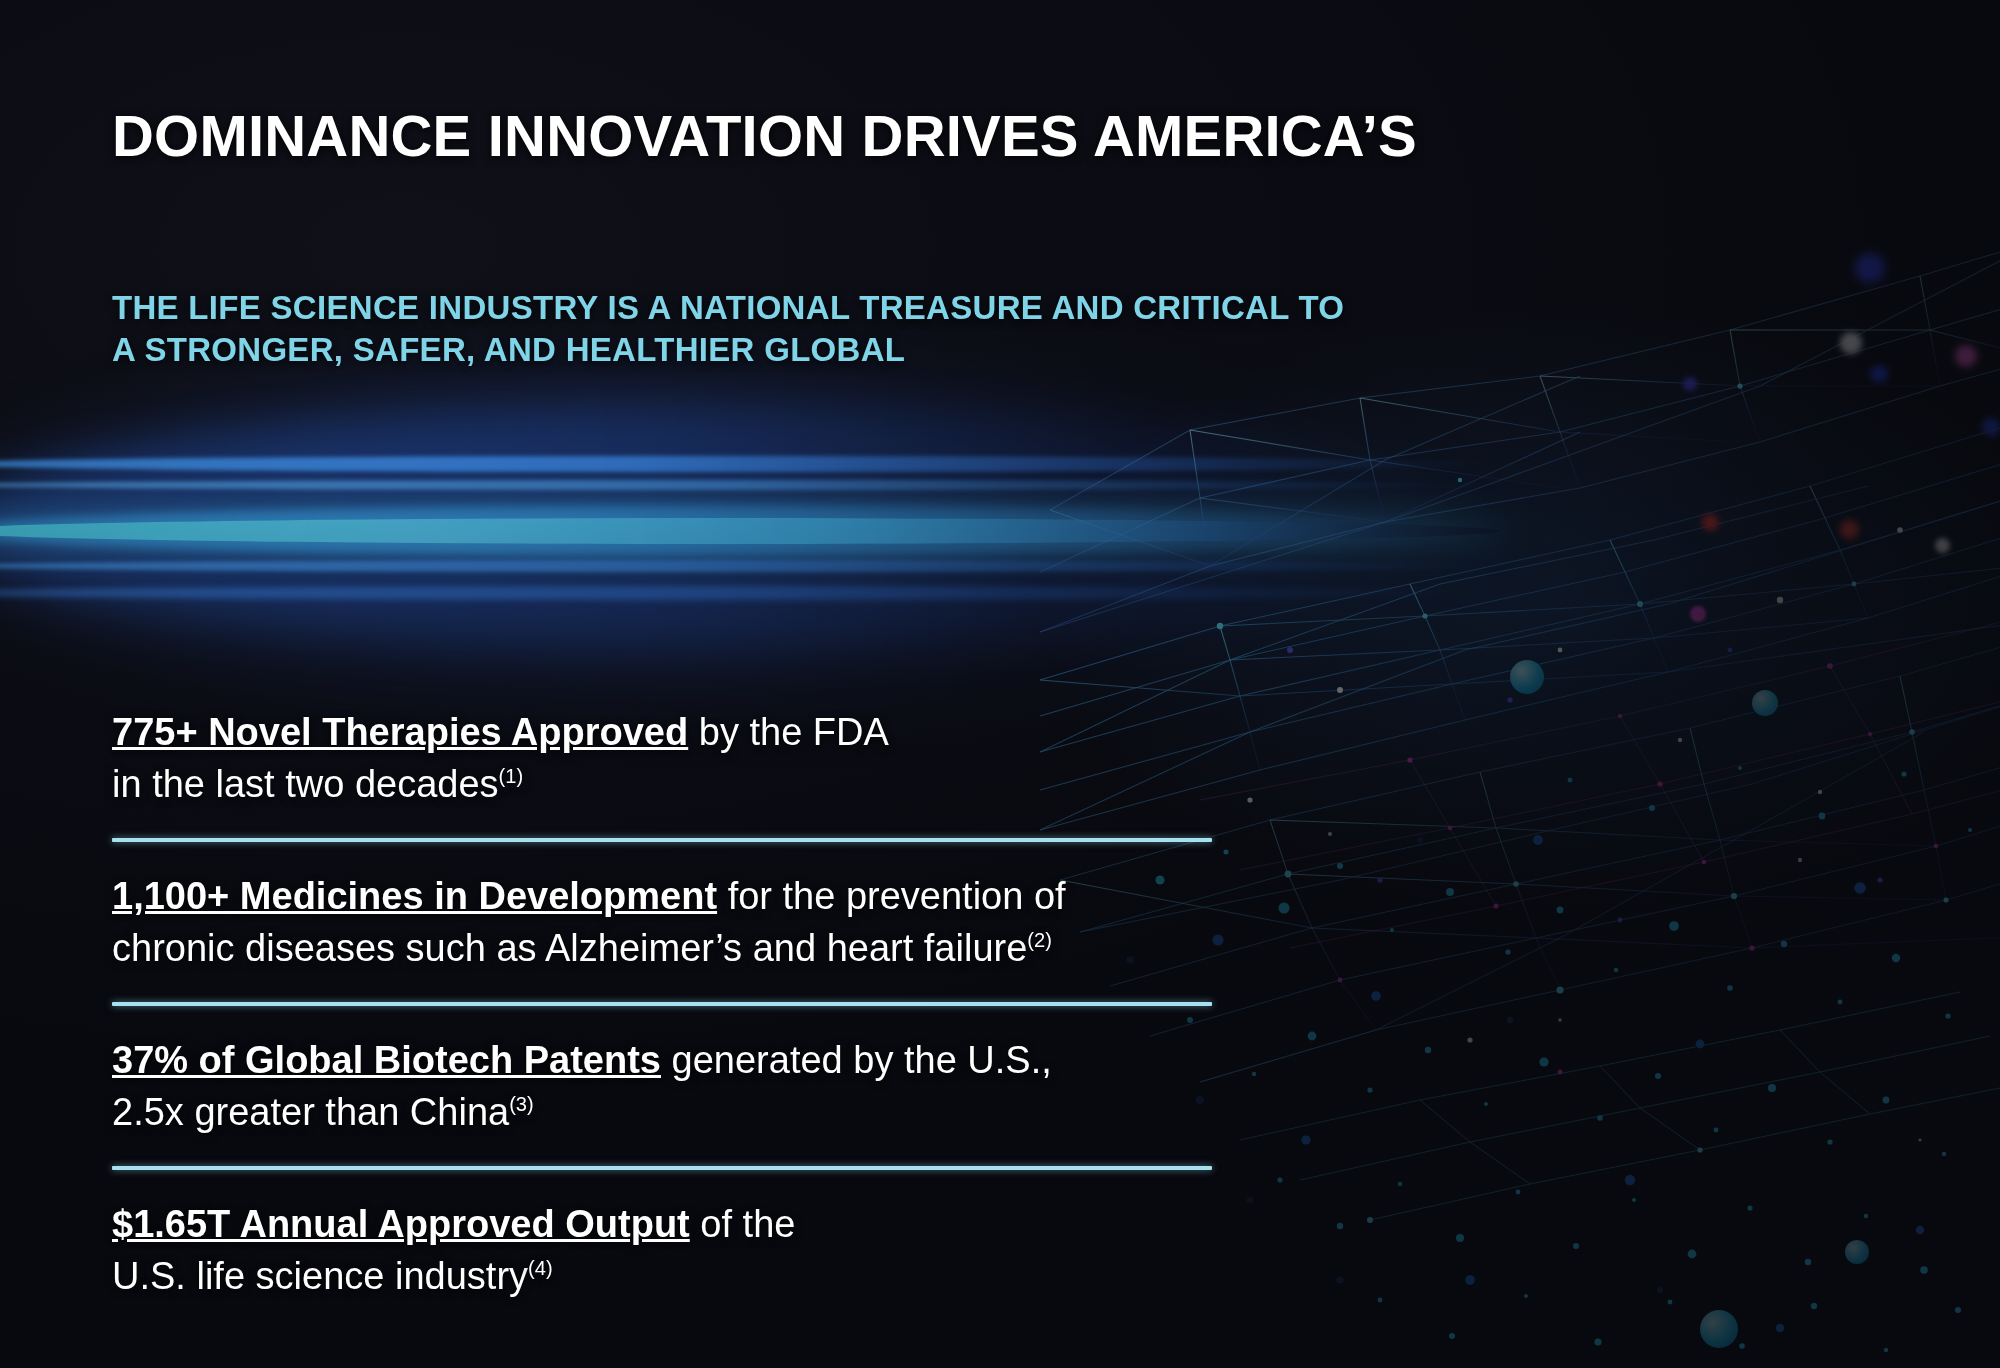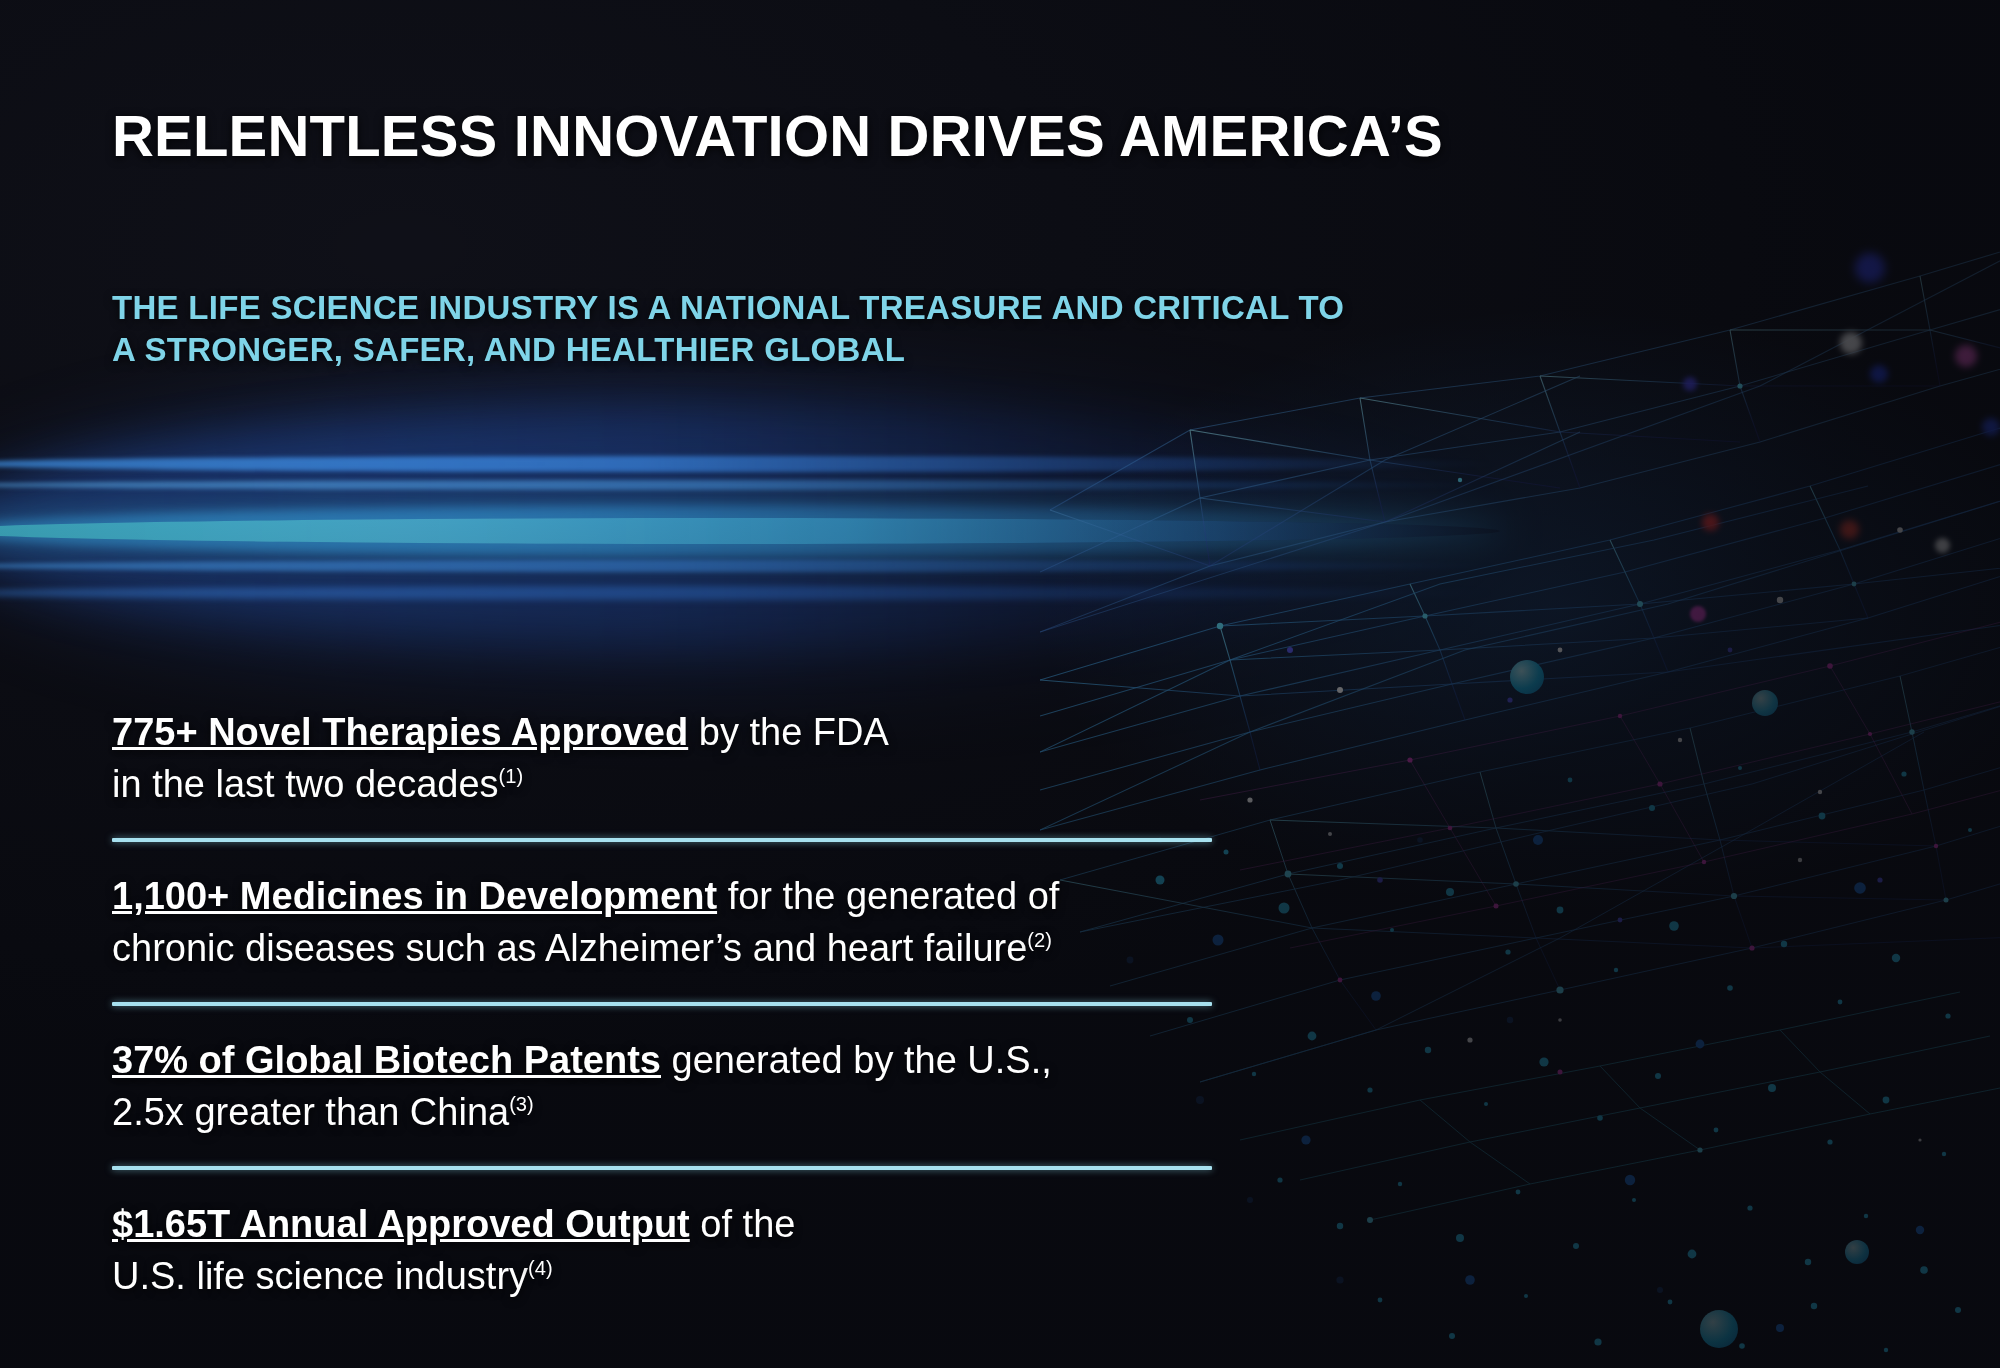--- a/index.html
+++ b/index.html
@@ -449,41 +449,41 @@
         </g>
       </svg>
     </div>
 
     <div class="art vignette"></div>
   </div>
 
   <div class="content">
 
     <h1 class="headline">
-      <span class="ln">RELENTLESS INNOVATION DRIVES AMERICA’S</span>
+      <span class="ln">DOMINANCE INNOVATION DRIVES AMERICA’S</span>
     </h1>
 
     <h2 class="subhead">
       <span class="ln">THE LIFE SCIENCE INDUSTRY IS A NATIONAL TREASURE AND CRITICAL TO</span>
       <span class="ln">A STRONGER,  SAFER, AND HEALTHIER GLOBAL</span>
     </h2>
 
     <div class="stats">
 
       <div class="stat">
         <div class="stat-text">
           <b>775+ Novel Therapies Approved</b><span> by the FDA</span><br>
           <span>in the last two decades</span><sup>(1)</sup>
         </div>
       </div>
       <div class="divider"></div>
 
       <div class="stat">
         <div class="stat-text">
-          <b>1,100+ Medicines in Development</b><span> for the generated of</span><br>
+          <b>1,100+ Medicines in Development</b><span> for the prevention of</span><br>
           <span>chronic diseases such as Alzheimer’s and heart failure</span><sup>(2)</sup>
         </div>
       </div>
       <div class="divider"></div>
 
       <div class="stat">
         <div class="stat-text">
           <b>37% of Global Biotech Patents</b><span> generated by the U.S.,</span><br>
           <span>2.5x greater than China</span><sup>(3)</sup>
         </div>

